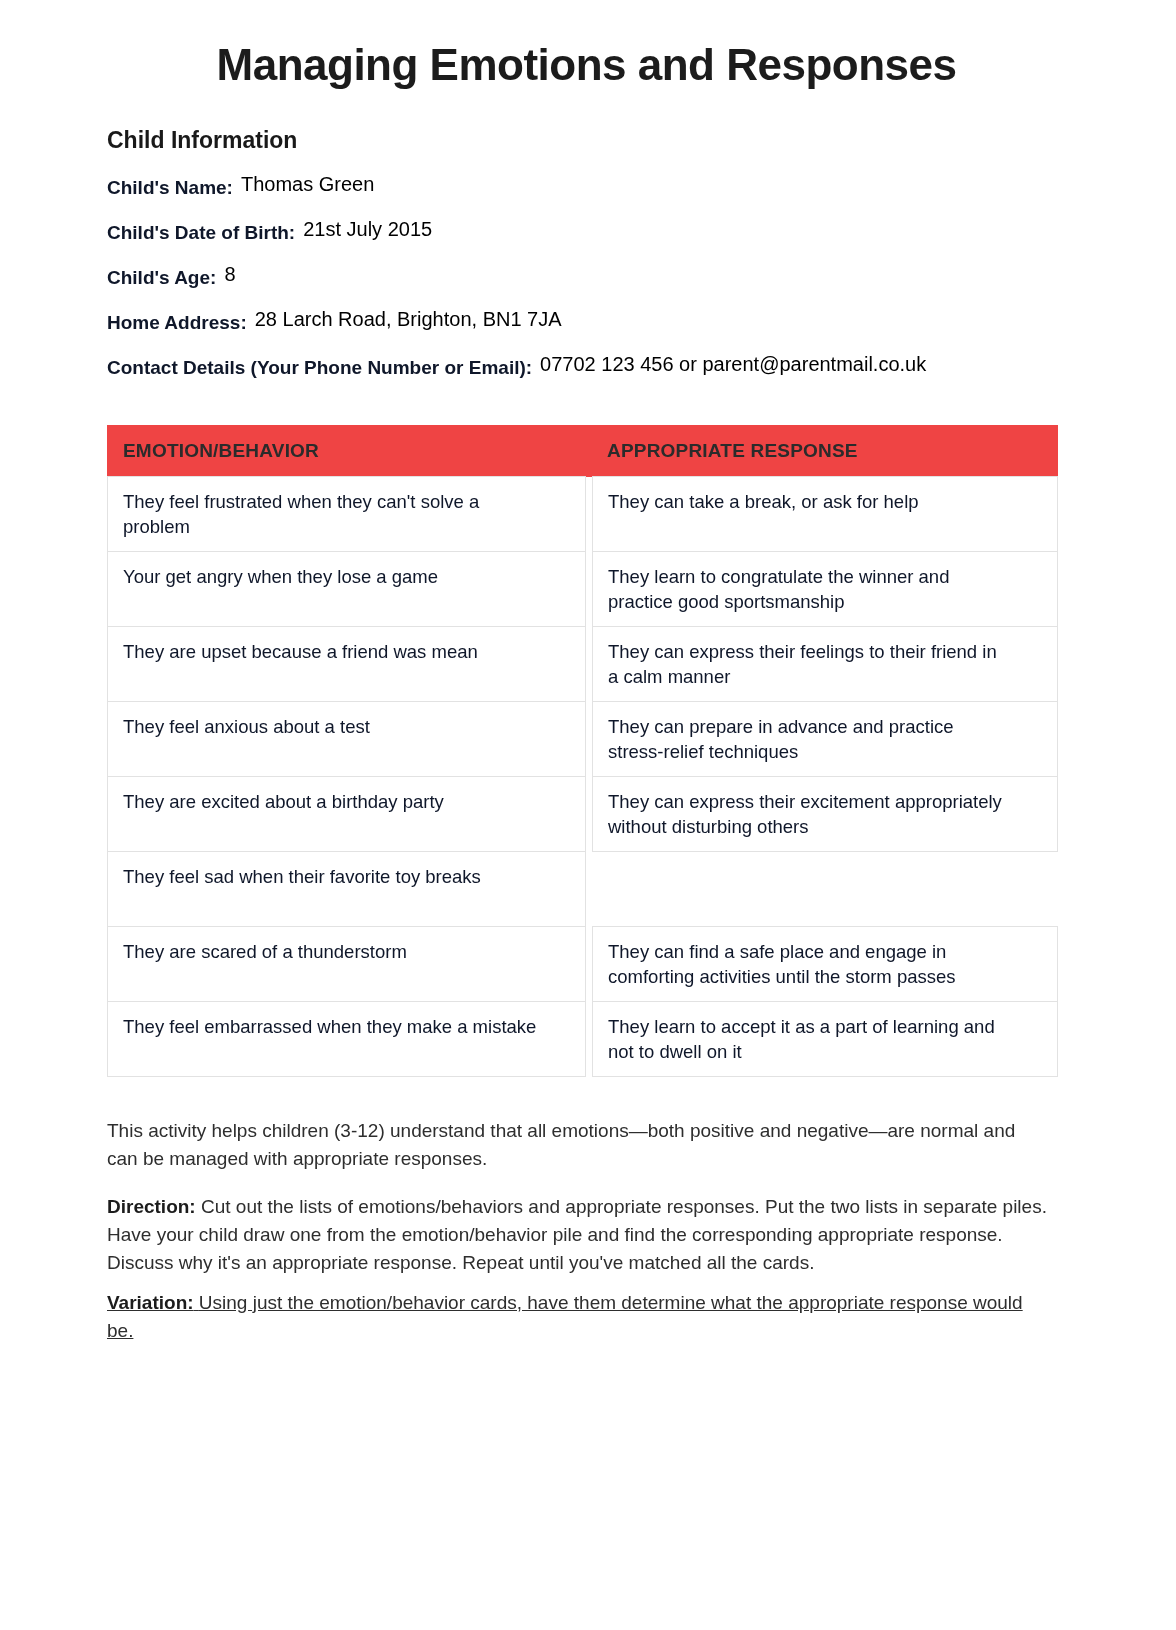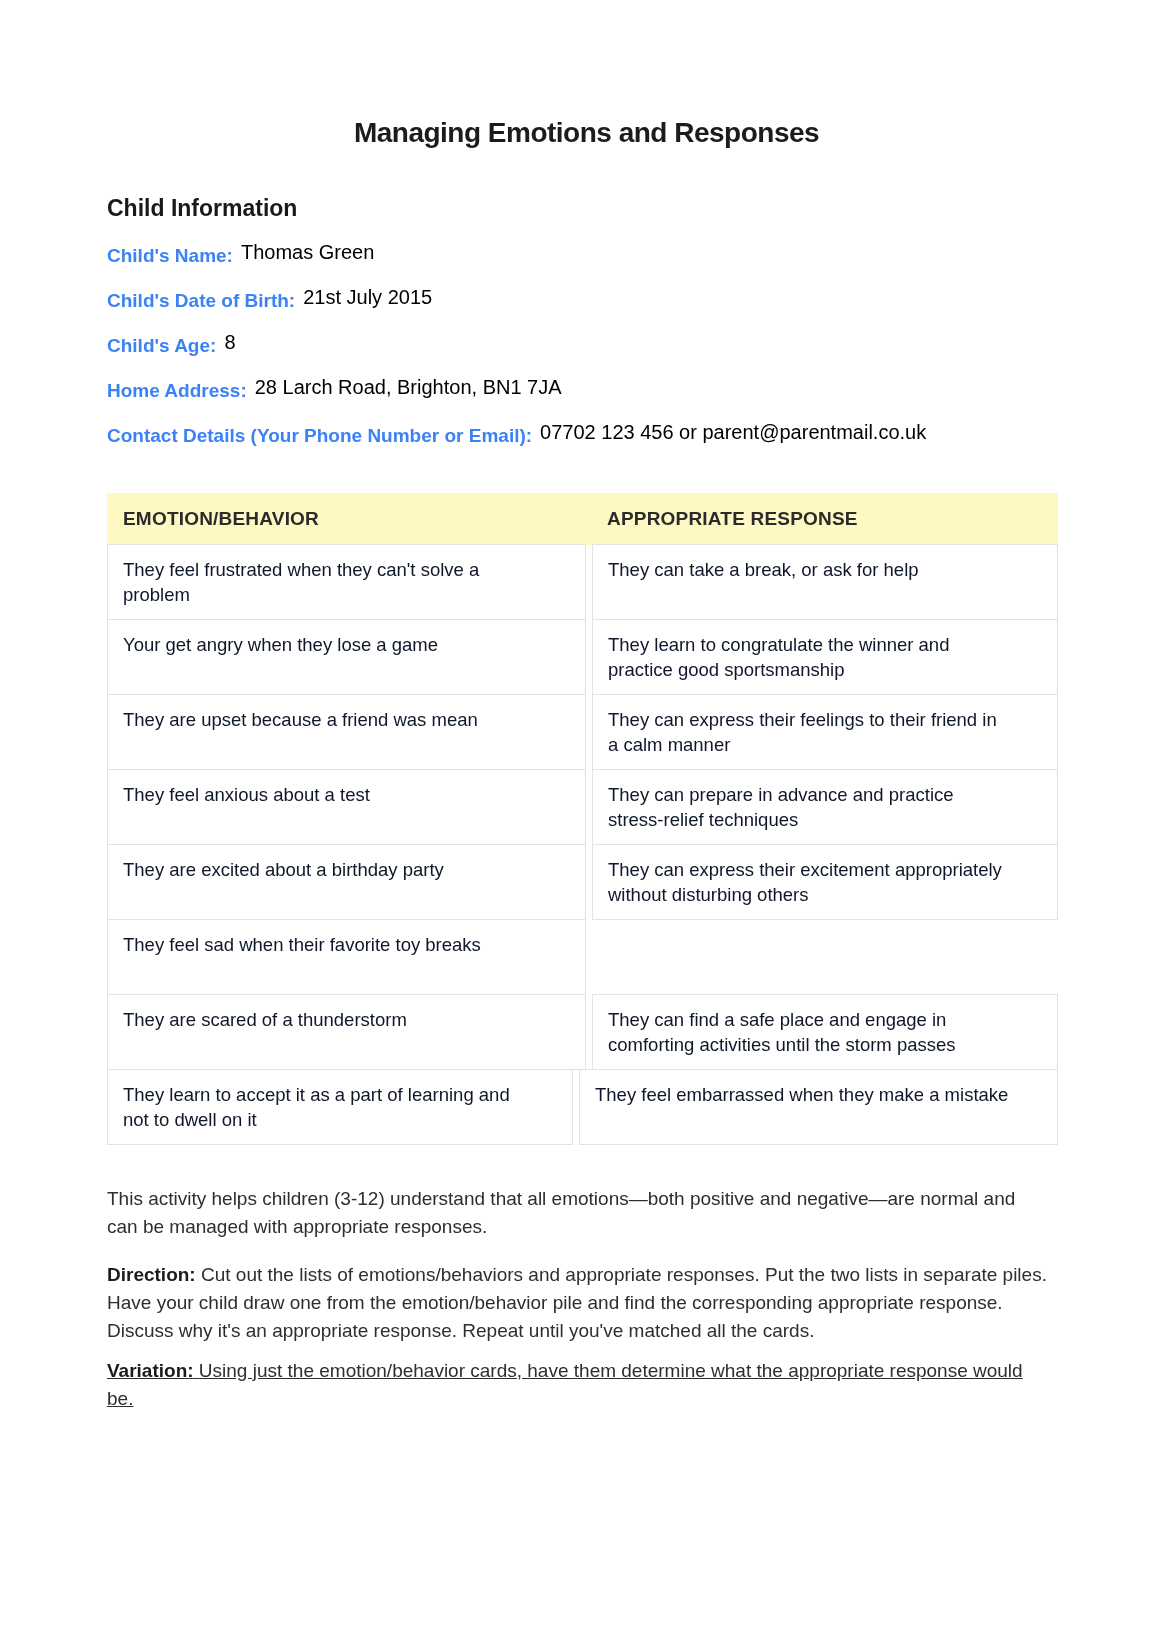--- a/index.html
+++ b/index.html
@@ -12,23 +12,23 @@
     height: 1630px;
     font-family: "Liberation Sans", "DejaVu Sans", sans-serif;
     color: #1f1f1f;
     overflow: hidden;
   }
   .page {
     padding: 0 110px 0 107px;
     box-sizing: border-box;
   }
   .doc-title {
-    margin: 12px;
-    padding-top: 96px;
-    font-size: 28px;
+    margin: 0;
+    padding-top: 40px;
+    font-size: 44px;
     line-height: 50px;
     font-weight: bold;
     text-align: center;
     color: #1c1c1c;
     letter-spacing: -0.5px;
   }
   .section-heading {
     margin: 36px 0 0 0;
     font-size: 23px;
     line-height: 28px;
@@ -36,37 +36,37 @@
     color: #191919;
   }
   .field {
     margin-top: 22px;
     font-size: 19px;
     line-height: 23px;
     white-space: nowrap;
   }
   .field-label {
     font-weight: bold;
-    color: #3b82f6;
+    color: #0f172a;
   }
   .field-value {
     font-size: 20px;
     color: #000000;
     margin-left: 8px;
     position: relative;
     top: -3px;
   }
   
   .etable {
     margin-top: 46px;
     width: 951px;
   }
   .thead {
     display: flex;
-    background: #fef9c3;
+    background: #ef4444;
   }
   .th {
     box-sizing: border-box;
     font-weight: bold;
     font-size: 19px;
     line-height: 22px;
     color: #2b2b2b;
     padding: 15px 16px;
     letter-spacing: 0.2px;
   }
@@ -153,22 +153,22 @@
       <div class="td td-right">They can express their excitement appropriately without disturbing others</div>
     </div>
     <div class="trow">
       <div class="td td-left">They feel sad when their favorite toy breaks</div>
     </div>
     <div class="trow">
       <div class="td td-left">They are scared of a thunderstorm</div>
       <div class="td td-right">They can find a safe place and engage in comforting activities until the storm passes</div>
     </div>
     <div class="trow">
+      <div class="td td-left">They feel embarrassed when they make a mistake</div>
       <div class="td td-right">They learn to accept it as a part of learning and not to dwell on it</div>
-      <div class="td td-left">They feel embarrassed when they make a mistake</div>
     </div>
   </div>
 
   <p class="note note-intro"><span>This activity helps children (3-12) understand that all emotions—both positive and negative—are normal and can be managed with appropriate responses.</span></p>
 
   <p class="note"><strong>Direction:</strong> <span>Cut out the lists of emotions/behaviors and appropriate responses. Put the two lists in separate piles. Have your child draw one from the emotion/behavior pile and find the corresponding appropriate response. Discuss why it's an appropriate response. Repeat until you've matched all the cards.</span></p>
 
   <p class="note note-variation"><strong>Variation:</strong> <span>Using just the emotion/behavior cards, have them determine what the appropriate response would be.</span></p>
 
 </div>

